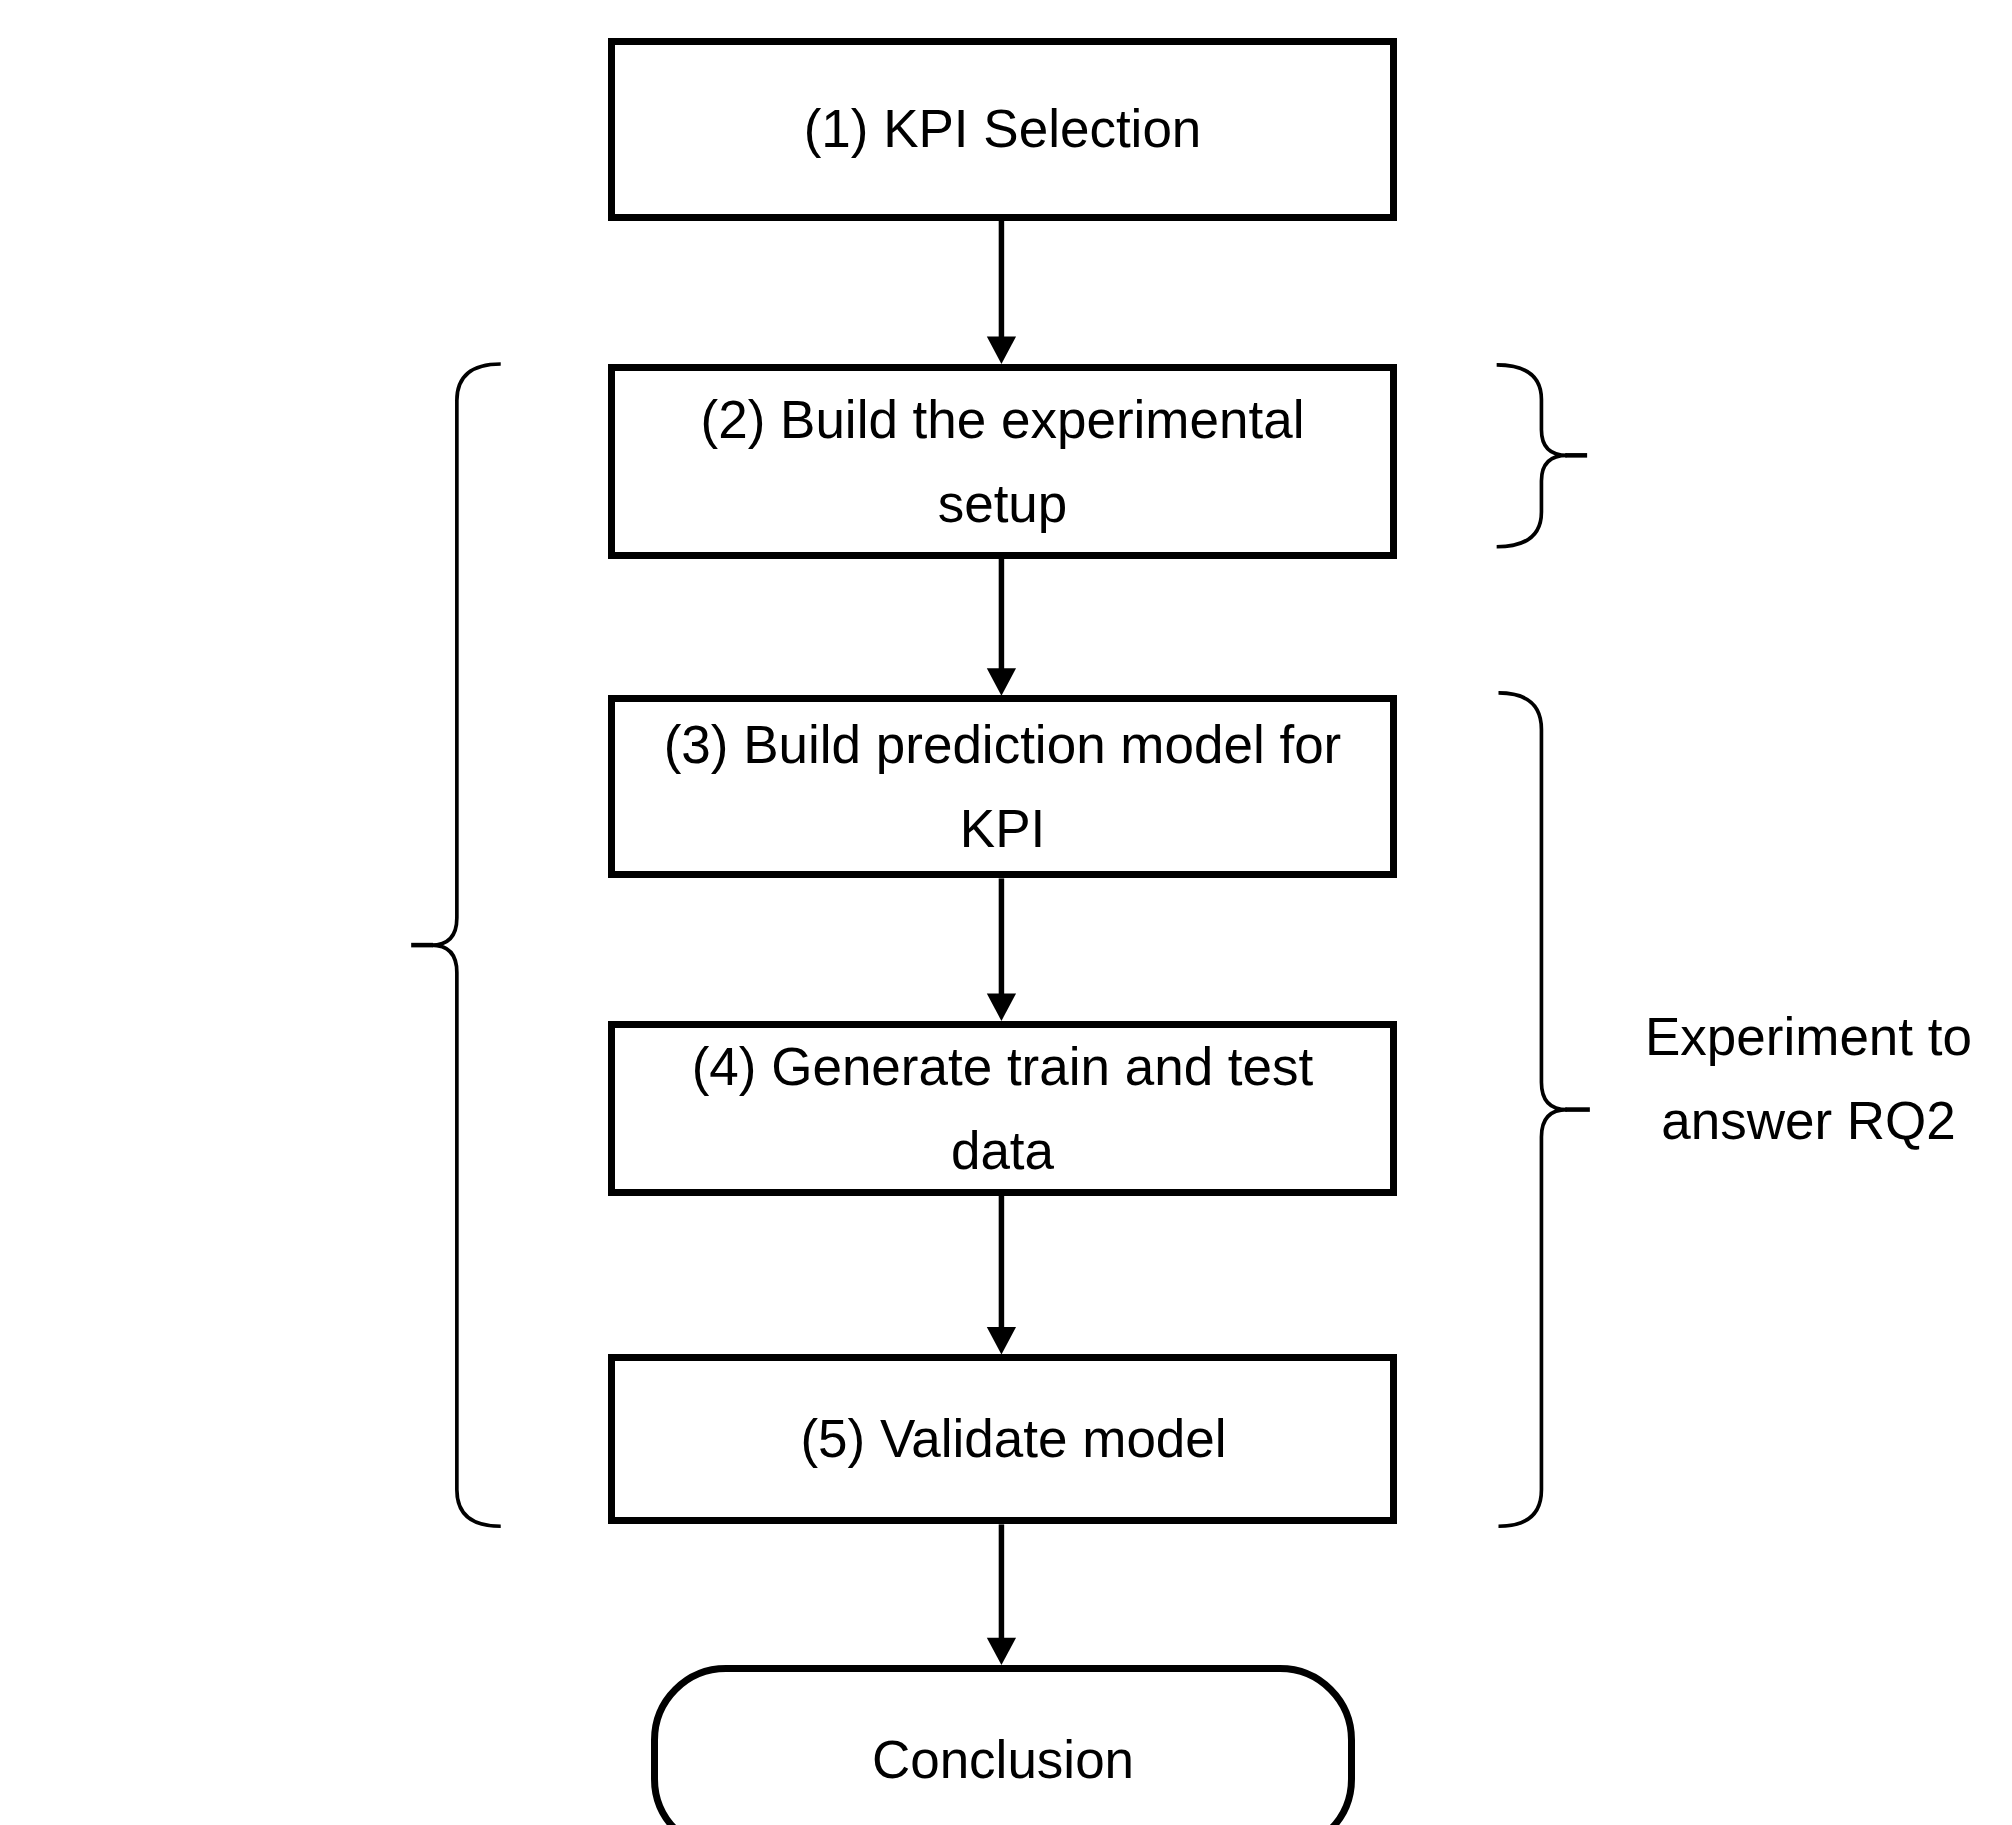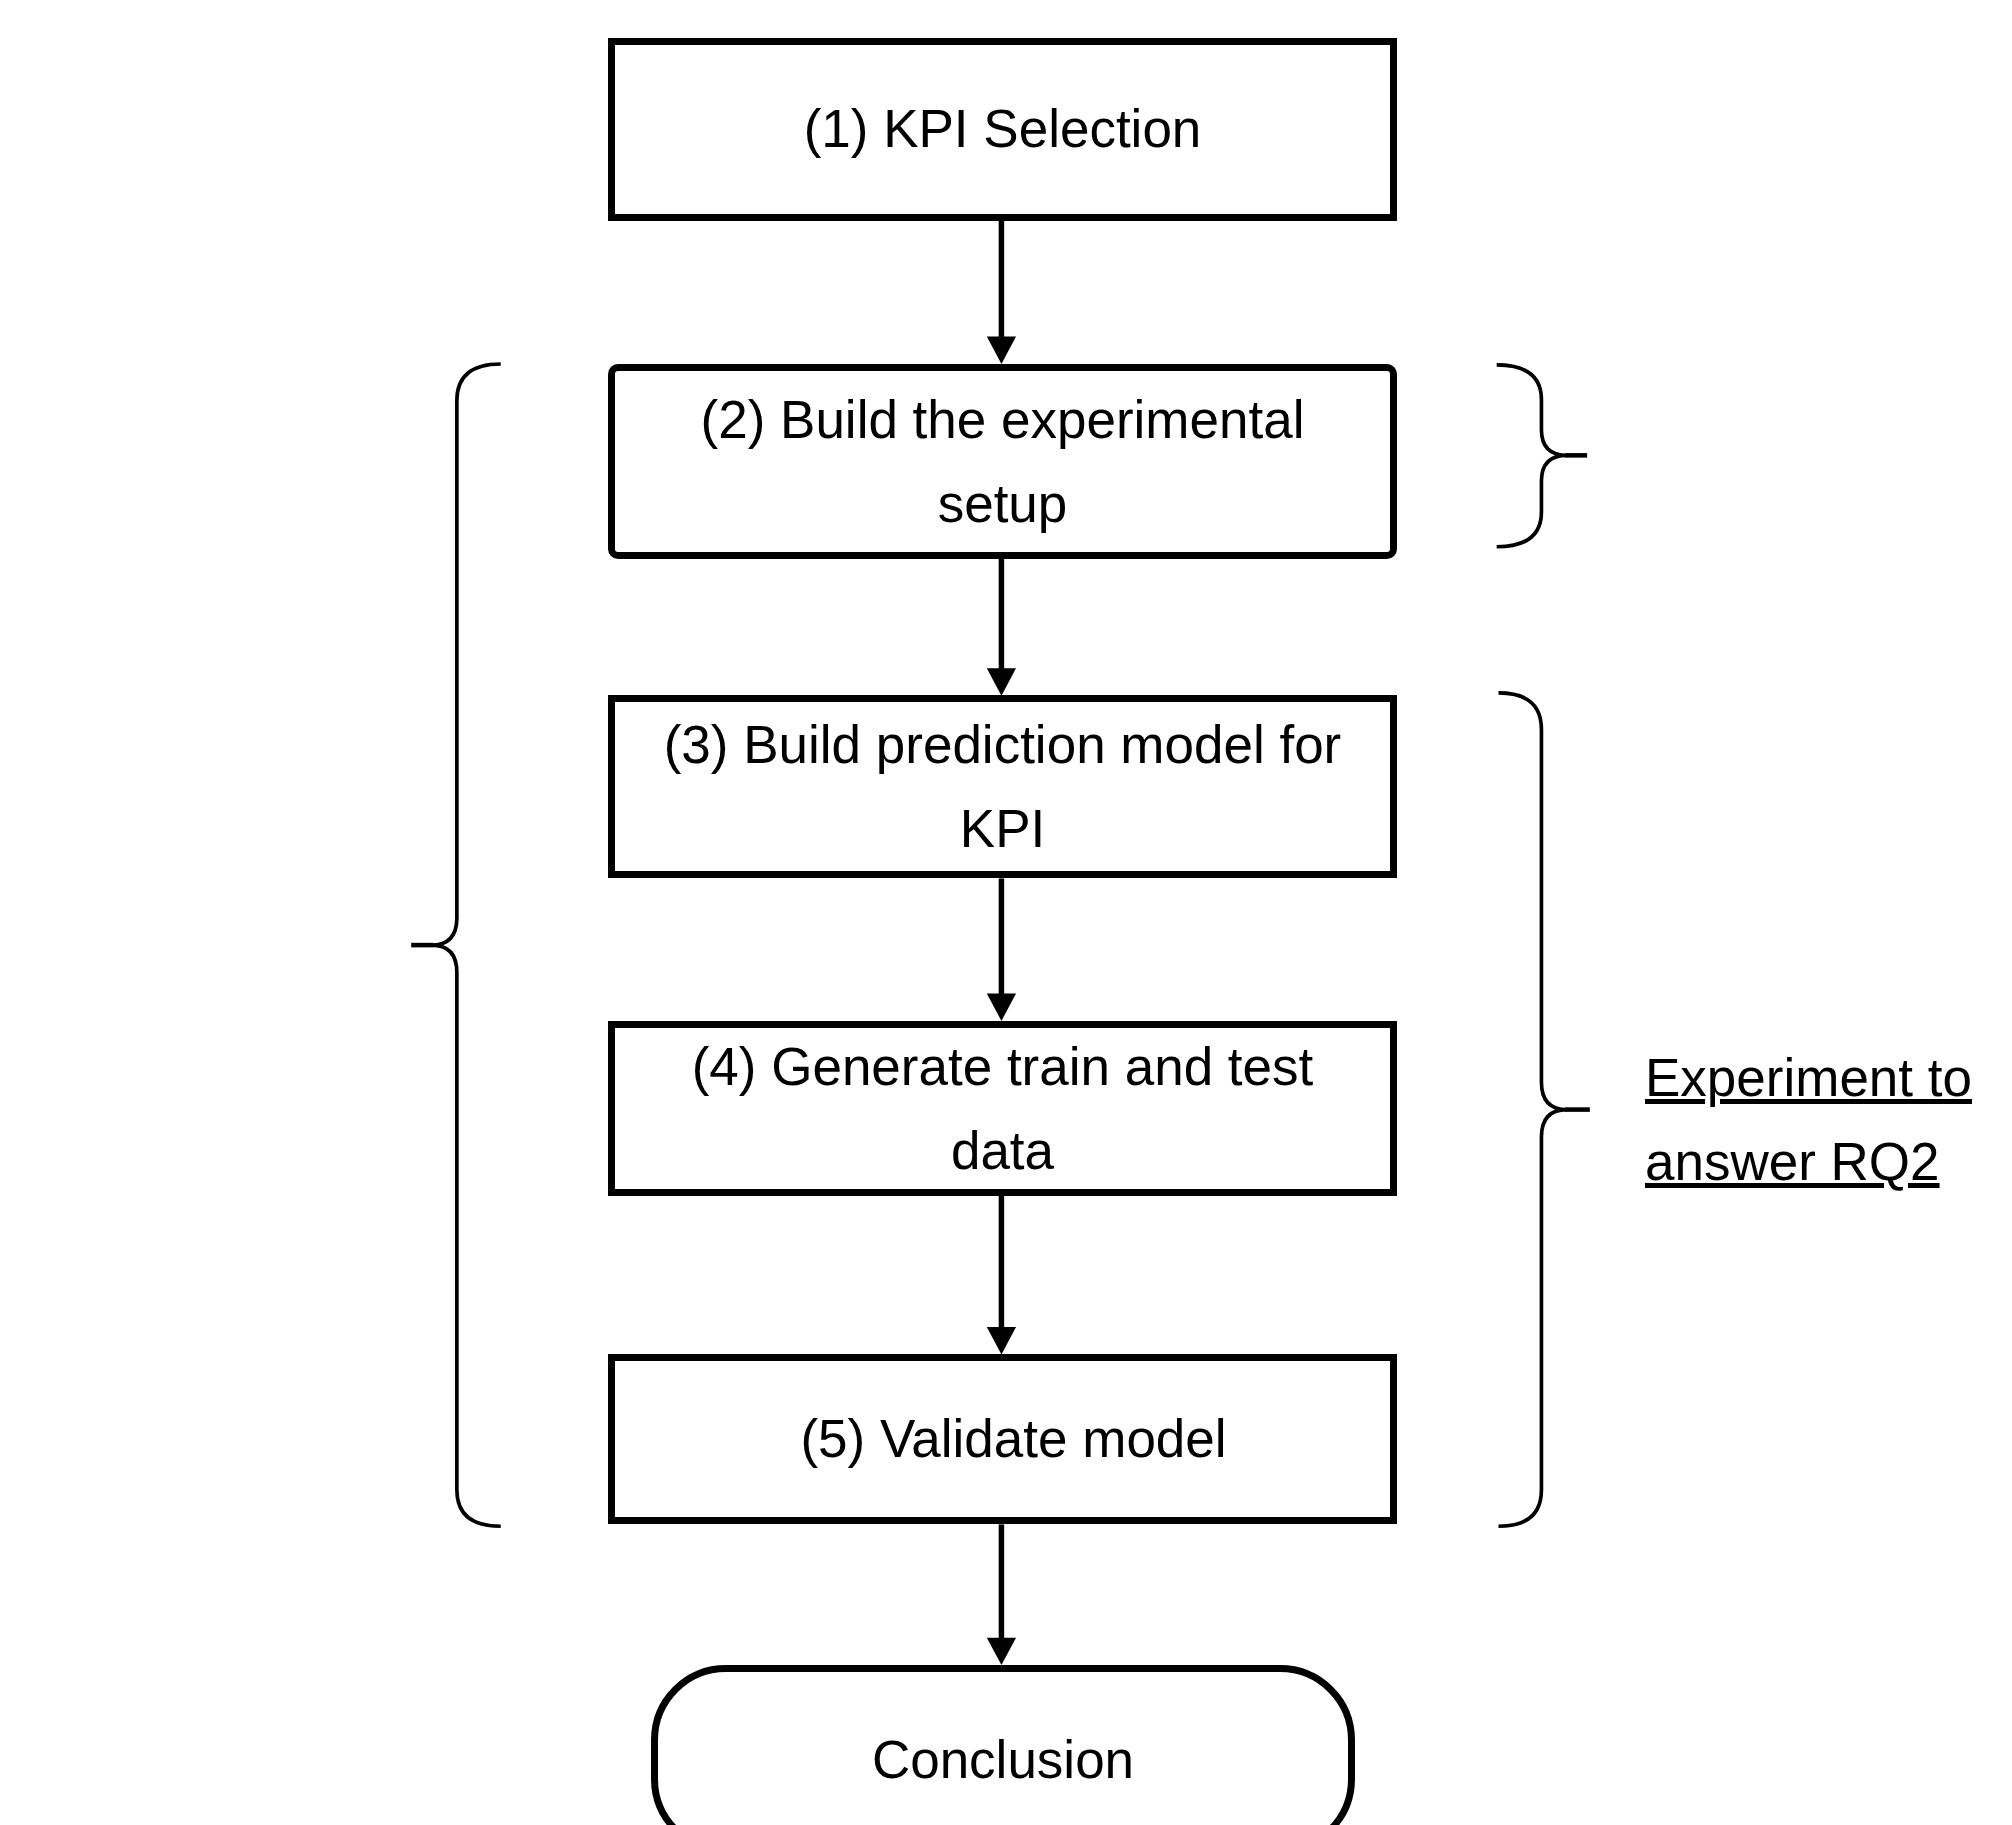--- a/index.html
+++ b/index.html
@@ -63,23 +63,22 @@
   }
   .left-label{
     left:0px;
     top:812px;
     width:355px;
     text-align:right;
   }
   .left-label .label-line{ line-height:80px; }
   .right-label{
     left:1645px;
-    top:1024px;
-    text-align:left;
-    text-decoration:underline;
+    top:983px;
+    text-align:center;
   }
   .right-label .label-line{ line-height:84px; }
 </style>
 </head>
 <body>
 
 <div class="canvas">
 
   <svg class="overlay" viewBox="0 0 2202 1998" xmlns="http://www.w3.org/2000/svg" aria-hidden="true">
 
@@ -117,21 +116,21 @@
     <g stroke="#000" fill="none" stroke-width="4">
       <path d="M 1640 745 Q 1687 745 1687 785 L 1687 1171 Q 1687 1201 1715 1201 Q 1687 1201 1687 1231 L 1687 1617 Q 1687 1657 1640 1657"></path>
       <path d="M 1713 1201 L 1740 1201" stroke-width="5"></path>
     </g>
   </svg>
 
   <div class="process-box" style="top:25.6px;height:183px;">
     <span class="box-line">(1) KPI Selection</span>
   </div>
 
-  <div class="process-box" style="top:352px;height:195px;border-radius:10px;">
+  <div class="process-box" style="top:352px;height:195px;">
     <span class="box-line">(2) Build the experimental</span>
     <span class="box-line">setup</span>
   </div>
 
   <div class="process-box" style="top:683px;height:183px;">
     <span class="box-line">(3) Build prediction model for</span>
     <span class="box-line">KPI</span>
   </div>
 
   <div class="process-box" style="top:1009px;height:175px;">

